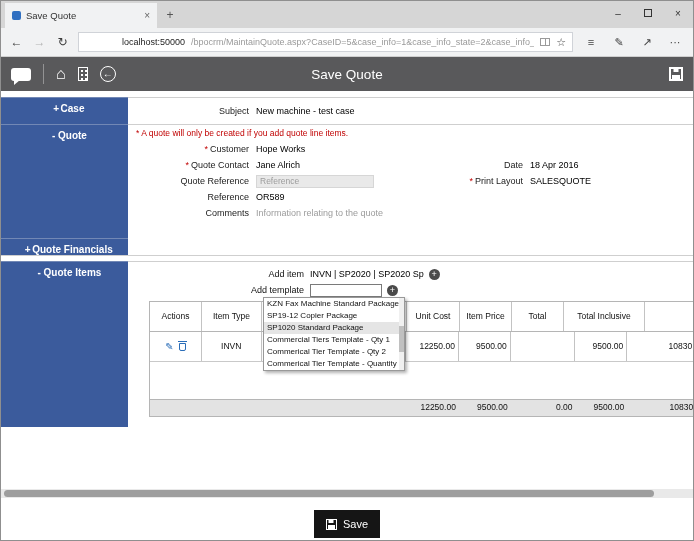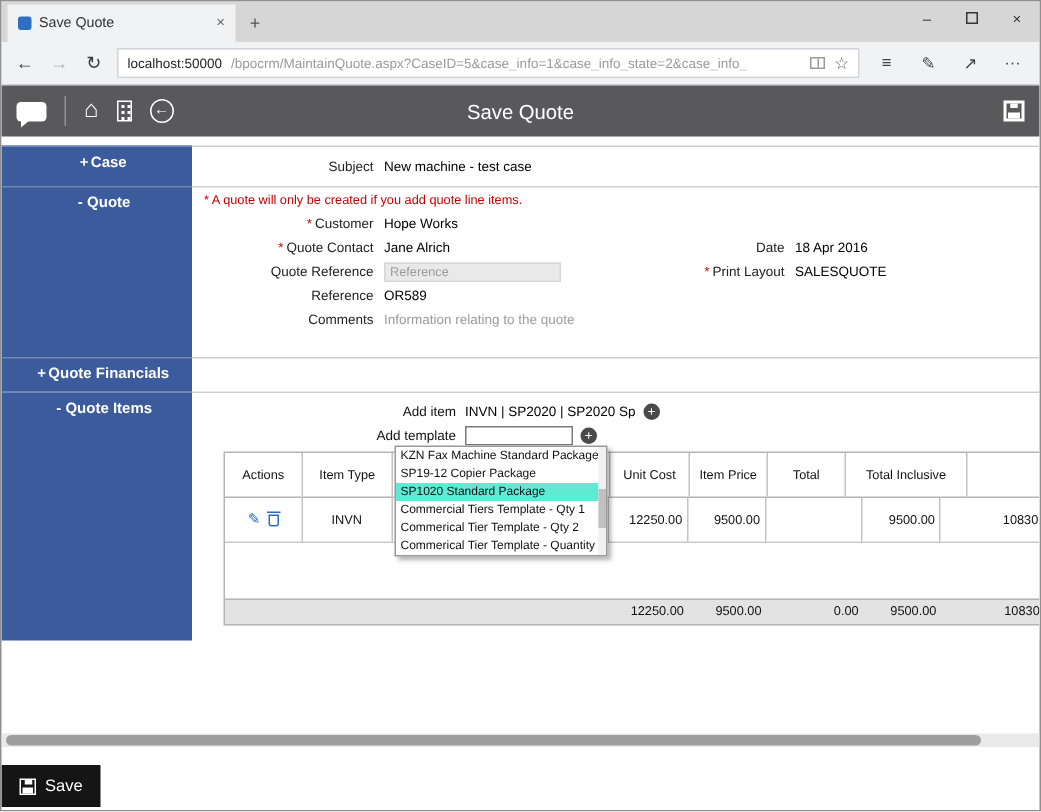--- a/index.html
+++ b/index.html
@@ -15,21 +15,21 @@
   .tab-close { margin-left:auto; color:#666; font-size:10px; }
   .newtab { width:26px; text-align:center; color:#555; font-size:12px; height:25px; line-height:25px; }
   .winctl { position:absolute; right:0; top:0; height:27px; display:flex; }
   .winctl .wbtn { width:30px; text-align:center; line-height:26px; font-size:10px; color:#333; }
   .winbox { width:8px; height:8px; border:1px solid #333; display:inline-block; }
 
   .addrbar { height:29px; background:#f1f2f3; display:flex; align-items:center; padding:0 8px; gap:8px; border-bottom:1px solid #cfcfcf; }
   .nav-ic { font-size:12px; color:#3a3a3a; width:15px; text-align:center; flex:0 0 auto; }
   .nav-ic.disabled { color:#b5b5b5; }
   .urlbox { flex:1; height:20px; background:#fff; border:1px solid #d0d3d8; display:flex; align-items:center; padding:0 6px; gap:6px; font-size:9px; overflow:hidden; }
-  .urlhost { color:#222; white-space:nowrap; }
+  .urlhost { color:#222; white-space:nowrap;margin-left:37px; }
   .urlpath { color:#9a9a9a; white-space:nowrap; overflow:hidden; flex:1; }
   .book { width:10px; height:8px; border:1px solid #9a9a9a; position:relative; flex:0 0 auto; }
   .book::after { content:""; position:absolute; left:4px; top:0; bottom:0; width:1px; background:#9a9a9a; }
   .star { font-size:11px; color:#555; flex:0 0 auto; }
   .rt-ic { font-size:11px; color:#444; width:20px; text-align:center; flex:0 0 auto; }
 
   
   .appheader { height:34px; background:#59595b; display:flex; align-items:center; position:relative; color:#fff; padding:0 10px; gap:12px; }
   .chat-ic { width:20px; height:13px; background:#fff; border-radius:3px; position:relative; }
   .chat-ic::after { content:""; position:absolute; left:3px; bottom:-4px; width:0; height:0; border-left:6px solid #fff; border-bottom:5px solid transparent; }
@@ -45,21 +45,21 @@
   .floppy::after { content:""; position:absolute; bottom:0; left:1px; right:1px; height:4px; background:#fff; }
   .hdr-save { margin-left:auto; }
   .floppy.small { width:11px; height:11px; border-width:1.5px; }
 
   
   .gap { height:6px; background:#fff; }
   .sec { display:flex; }
   .sec-side { width:127px; background:#3b5b9c; border-top:1px solid #7288b5; color:#fff; font-size:10px; font-weight:bold; padding:5px 0 0 7px;text-align:center; }
   .marker { display:inline-block; width:9px; }
   .sec-main { flex:1; border-top:1px solid #cfcfcf; overflow:hidden; position:relative; font-size:9px; color:#111; background:#fff; }
-  .h-case { height:27px; } .h-quote { height:114px; } .h-fin { height:23px; } .h-items { height:166px; }
+  .h-case { height:27px; } .h-quote { height:114px; } .h-fin { height:23px;flex-direction:column; } .h-items { height:166px; }
 
   .frow { display:flex; align-items:center; height:16px; }
   .flabel { width:128px; text-align:right; padding-right:7px; color:#222; white-space:nowrap; }
   .req { color:#c00000; margin-right:2px; }
   .fvalue { width:160px; color:#000; white-space:nowrap; }
   .flabel2 { width:107px; text-align:right; color:#222; white-space:nowrap; }
   .fvalue2 { margin-left:7px; color:#000; white-space:nowrap;text-align:right; }
   .note { color:#c00000; font-size:8.5px; margin:3px 0 2px 8px; height:11px; }
   input { font-family:inherit; }
   input::placeholder { color:#9c9c9c; }
@@ -68,41 +68,41 @@
 
   .arow { display:flex; align-items:center; height:16px; }
   .alabel { width:182px; text-align:right; padding-right:6px; white-space:nowrap; }
   .aval { max-width:118px; overflow:hidden; white-space:nowrap; color:#000; }
   .inp-template { width:72px; height:13px; border:1px solid #7a7a7a; font-size:9px; padding:0 3px; }
   .plusbtn { width:11px; height:11px; border-radius:50%; background:#4a4a4a; color:#fff; font-size:9px; line-height:11px; text-align:center; margin-left:5px; flex:0 0 auto; }
 
   .dd { position:absolute; left:135px; top:35px; width:142px; background:#fff; border:1px solid #999;
         box-shadow:2px 2px 3px rgba(0,0,0,.3); z-index:9; padding-right:5px; }
   .dd-item { height:12px; line-height:12px; padding:0 3px; font-size:8px; white-space:nowrap; overflow:hidden; color:#111; }
-  .dd-item.sel { background:#5eead4; }
+  .dd-item.sel { background:#e5e5e5; }
   .dd-scroll { position:absolute; right:0; top:0; bottom:0; width:5px; background:#f0f0f0; }
   .dd-thumb { position:absolute; right:0; top:28px; width:5px; height:26px; background:#c0c0c0; }
 
   .tbl { margin:3px 0 0 21px; width:560px; border:1px solid #b5b5b5; font-size:8.5px; background:#fff; }
   .tr { display:flex; }
   .th, .td { border-right:1px solid #c3c3c3; display:flex; align-items:center; justify-content:center; text-align:center; padding:0 2px; line-height:1.15; }
   .thead { border-bottom:1px solid #b5b5b5; height:30px; }
   .trow { border-bottom:1px solid #c9c9c9; height:30px; }
   .tspacer { height:37px; }
   .tfoot { background:#e3e3e3; border-top:1px solid #b5b5b5; height:17px; }
   .tfoot .td { border-right:none; justify-content:flex-end; padding-right:3px; }
   .num { justify-content:flex-end; padding-right:3px; }
   .c0{width:52px} .c1{width:60px} .c2{width:145px} .c3{width:53px} .c4{width:52px} .c5{width:65px} .c6{width:52px} .c7{width:81px}
   .pencil { color:#2a6db8; font-size:10px; }
   .trash { width:7px; height:8px; border:1px solid #2a6db8; border-radius:0 0 2px 2px; position:relative; margin-left:5px; }
   .trash::before { content:""; position:absolute; top:-3px; left:-2px; width:9px; height:1px; background:#2a6db8; }
 
   .hscroll { margin-top:62px; height:9px; background:#e9e9e9; position:relative; }
   .hthumb { position:absolute; left:3px; top:1px; height:7px; width:650px; background:#9e9e9e; border-radius:4px; }
-  .savebar { margin-top:12px; display:flex; justify-content:flex-start; }
+  .savebar { margin-top:12px; display:flex; justify-content:center; }
   .savebtn { background:#151515; color:#fff; font-size:11px; height:28px; padding:0 12px; display:flex; align-items:center; gap:6px; border:none; }
 </style>
 </head>
 <body>
 
 <div class="screen">
 
   <div class="tabbar">
     <div class="tab">
       <span class="favicon"></span>

